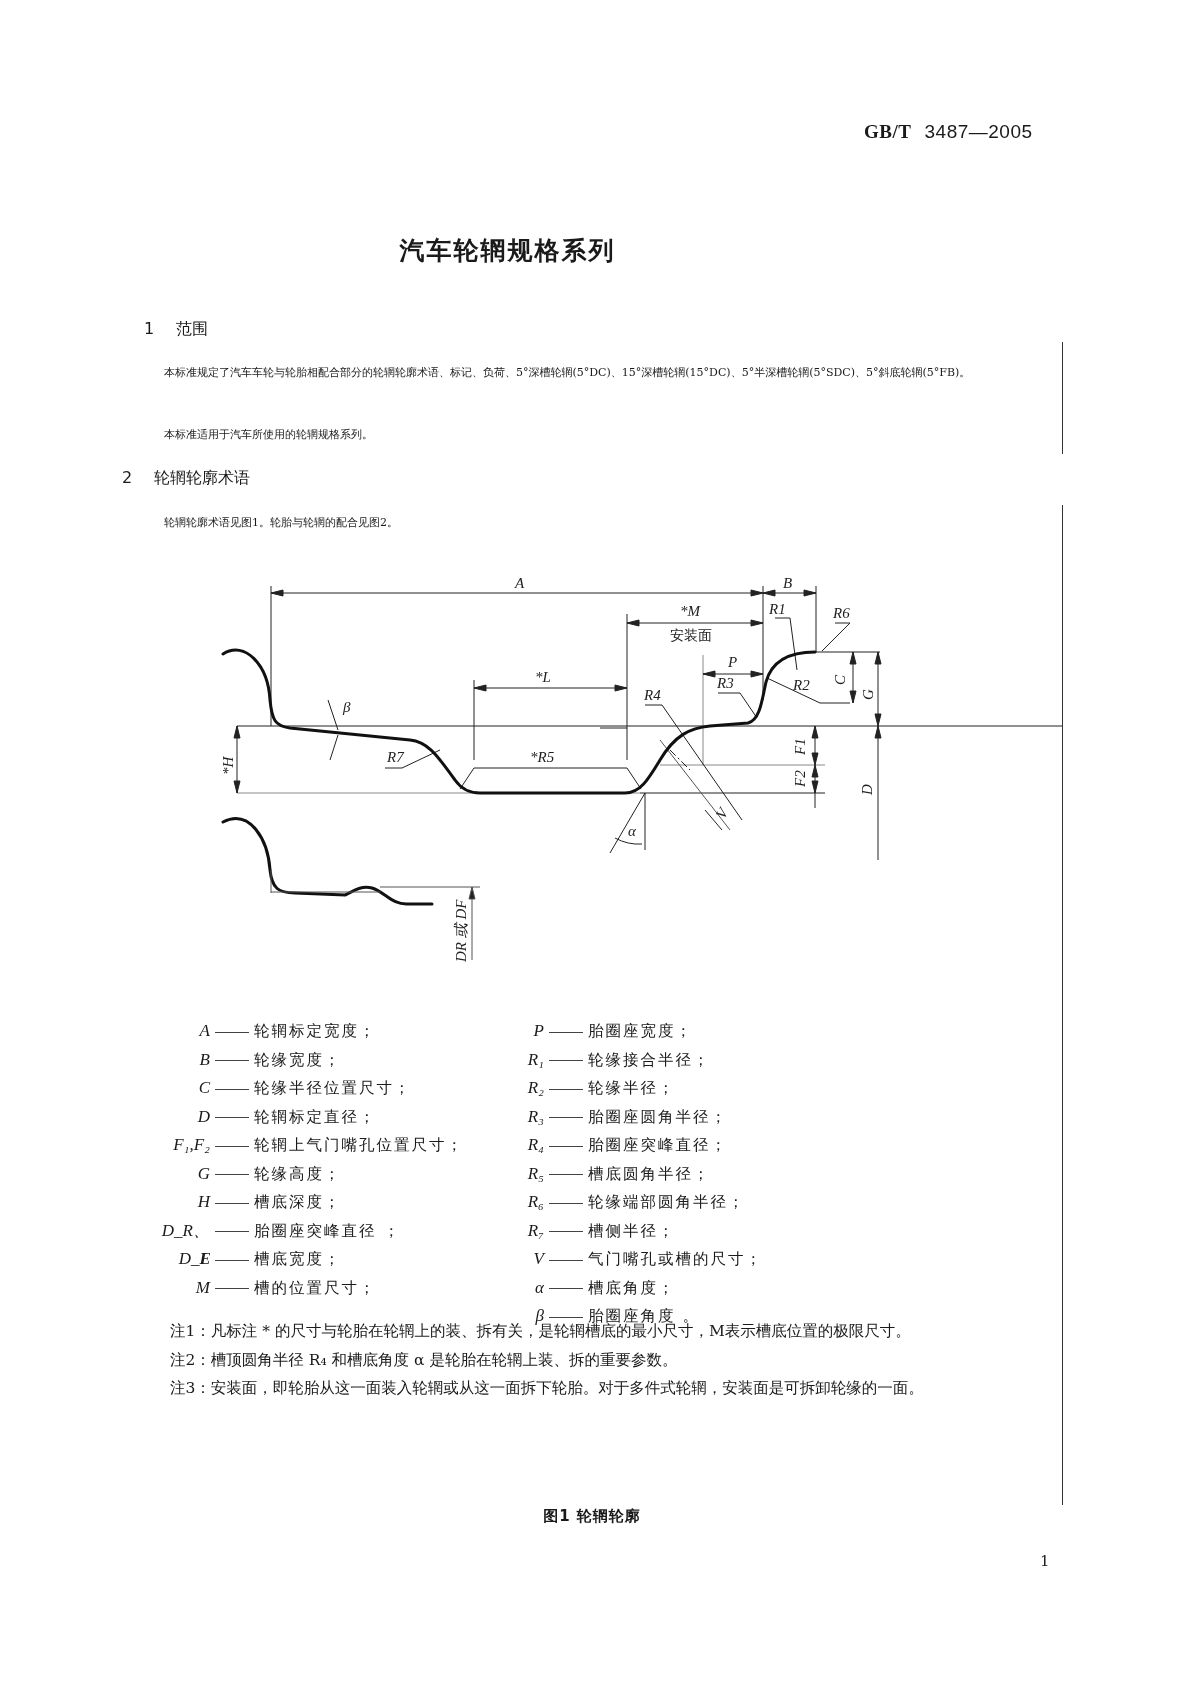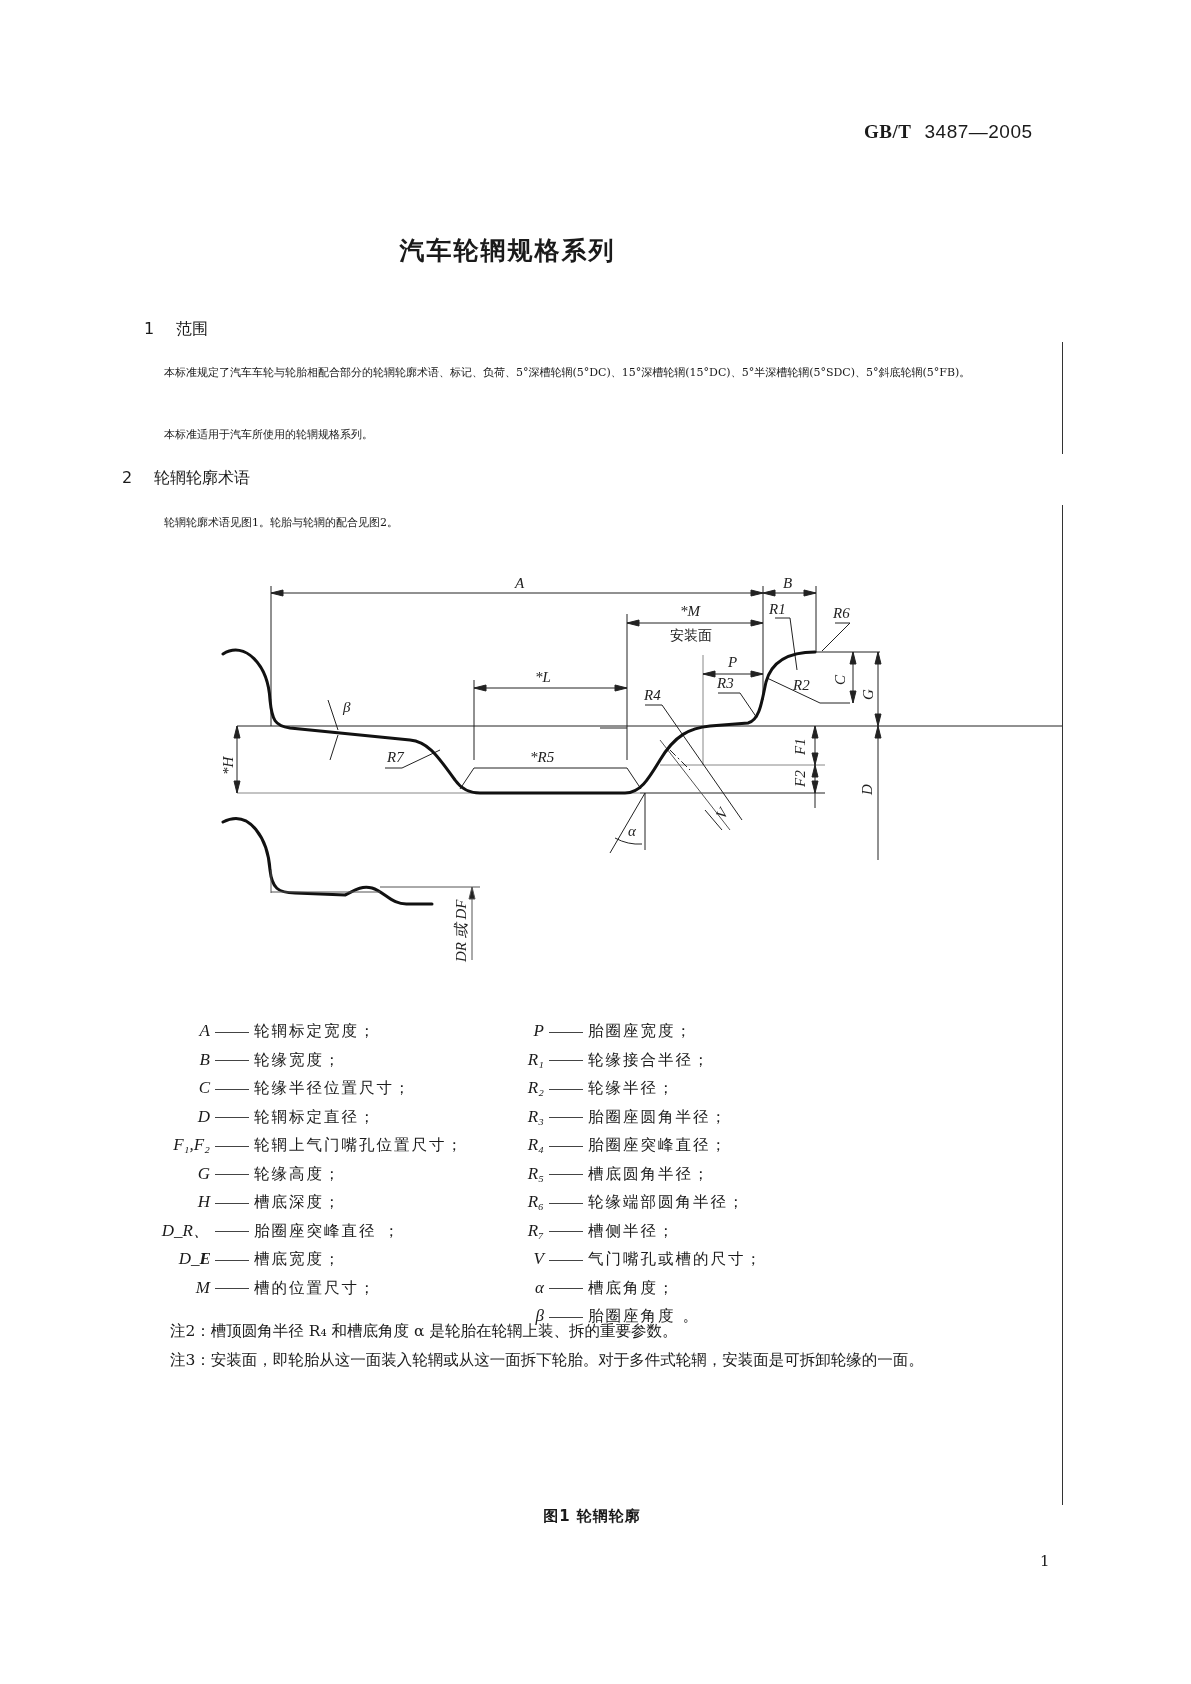--- a/index.html
+++ b/index.html
@@ -285,19 +285,20 @@
       <span class="legend-desc">槽底角度；</span>
     </div>
   <div class="legend-row">
       <span class="legend-sym">β</span>
       <span class="legend-dash"></span>
       <span class="legend-desc">胎圈座角度 。</span>
     </div>
 </div>
 
 <div class="abs notes" style="top:1317px;">
+  <div>注1：凡标注 * 的尺寸与轮胎在轮辋上的装、拆有关，是轮辋槽底的最小尺寸，M表示槽底位置的极限尺寸。</div>
   <div>注2：槽顶圆角半径 R₄ 和槽底角度 α 是轮胎在轮辋上装、拆的重要参数。</div>
   <div>注3：安装面，即轮胎从这一面装入轮辋或从这一面拆下轮胎。对于多件式轮辋，安装面是可拆卸轮缘的一面。</div>
 </div>
 
 <div class="abs fig-caption">图1  轮辋轮廓</div>
 
 <div class="abs page-num">1</div>
 
 </body></html>

